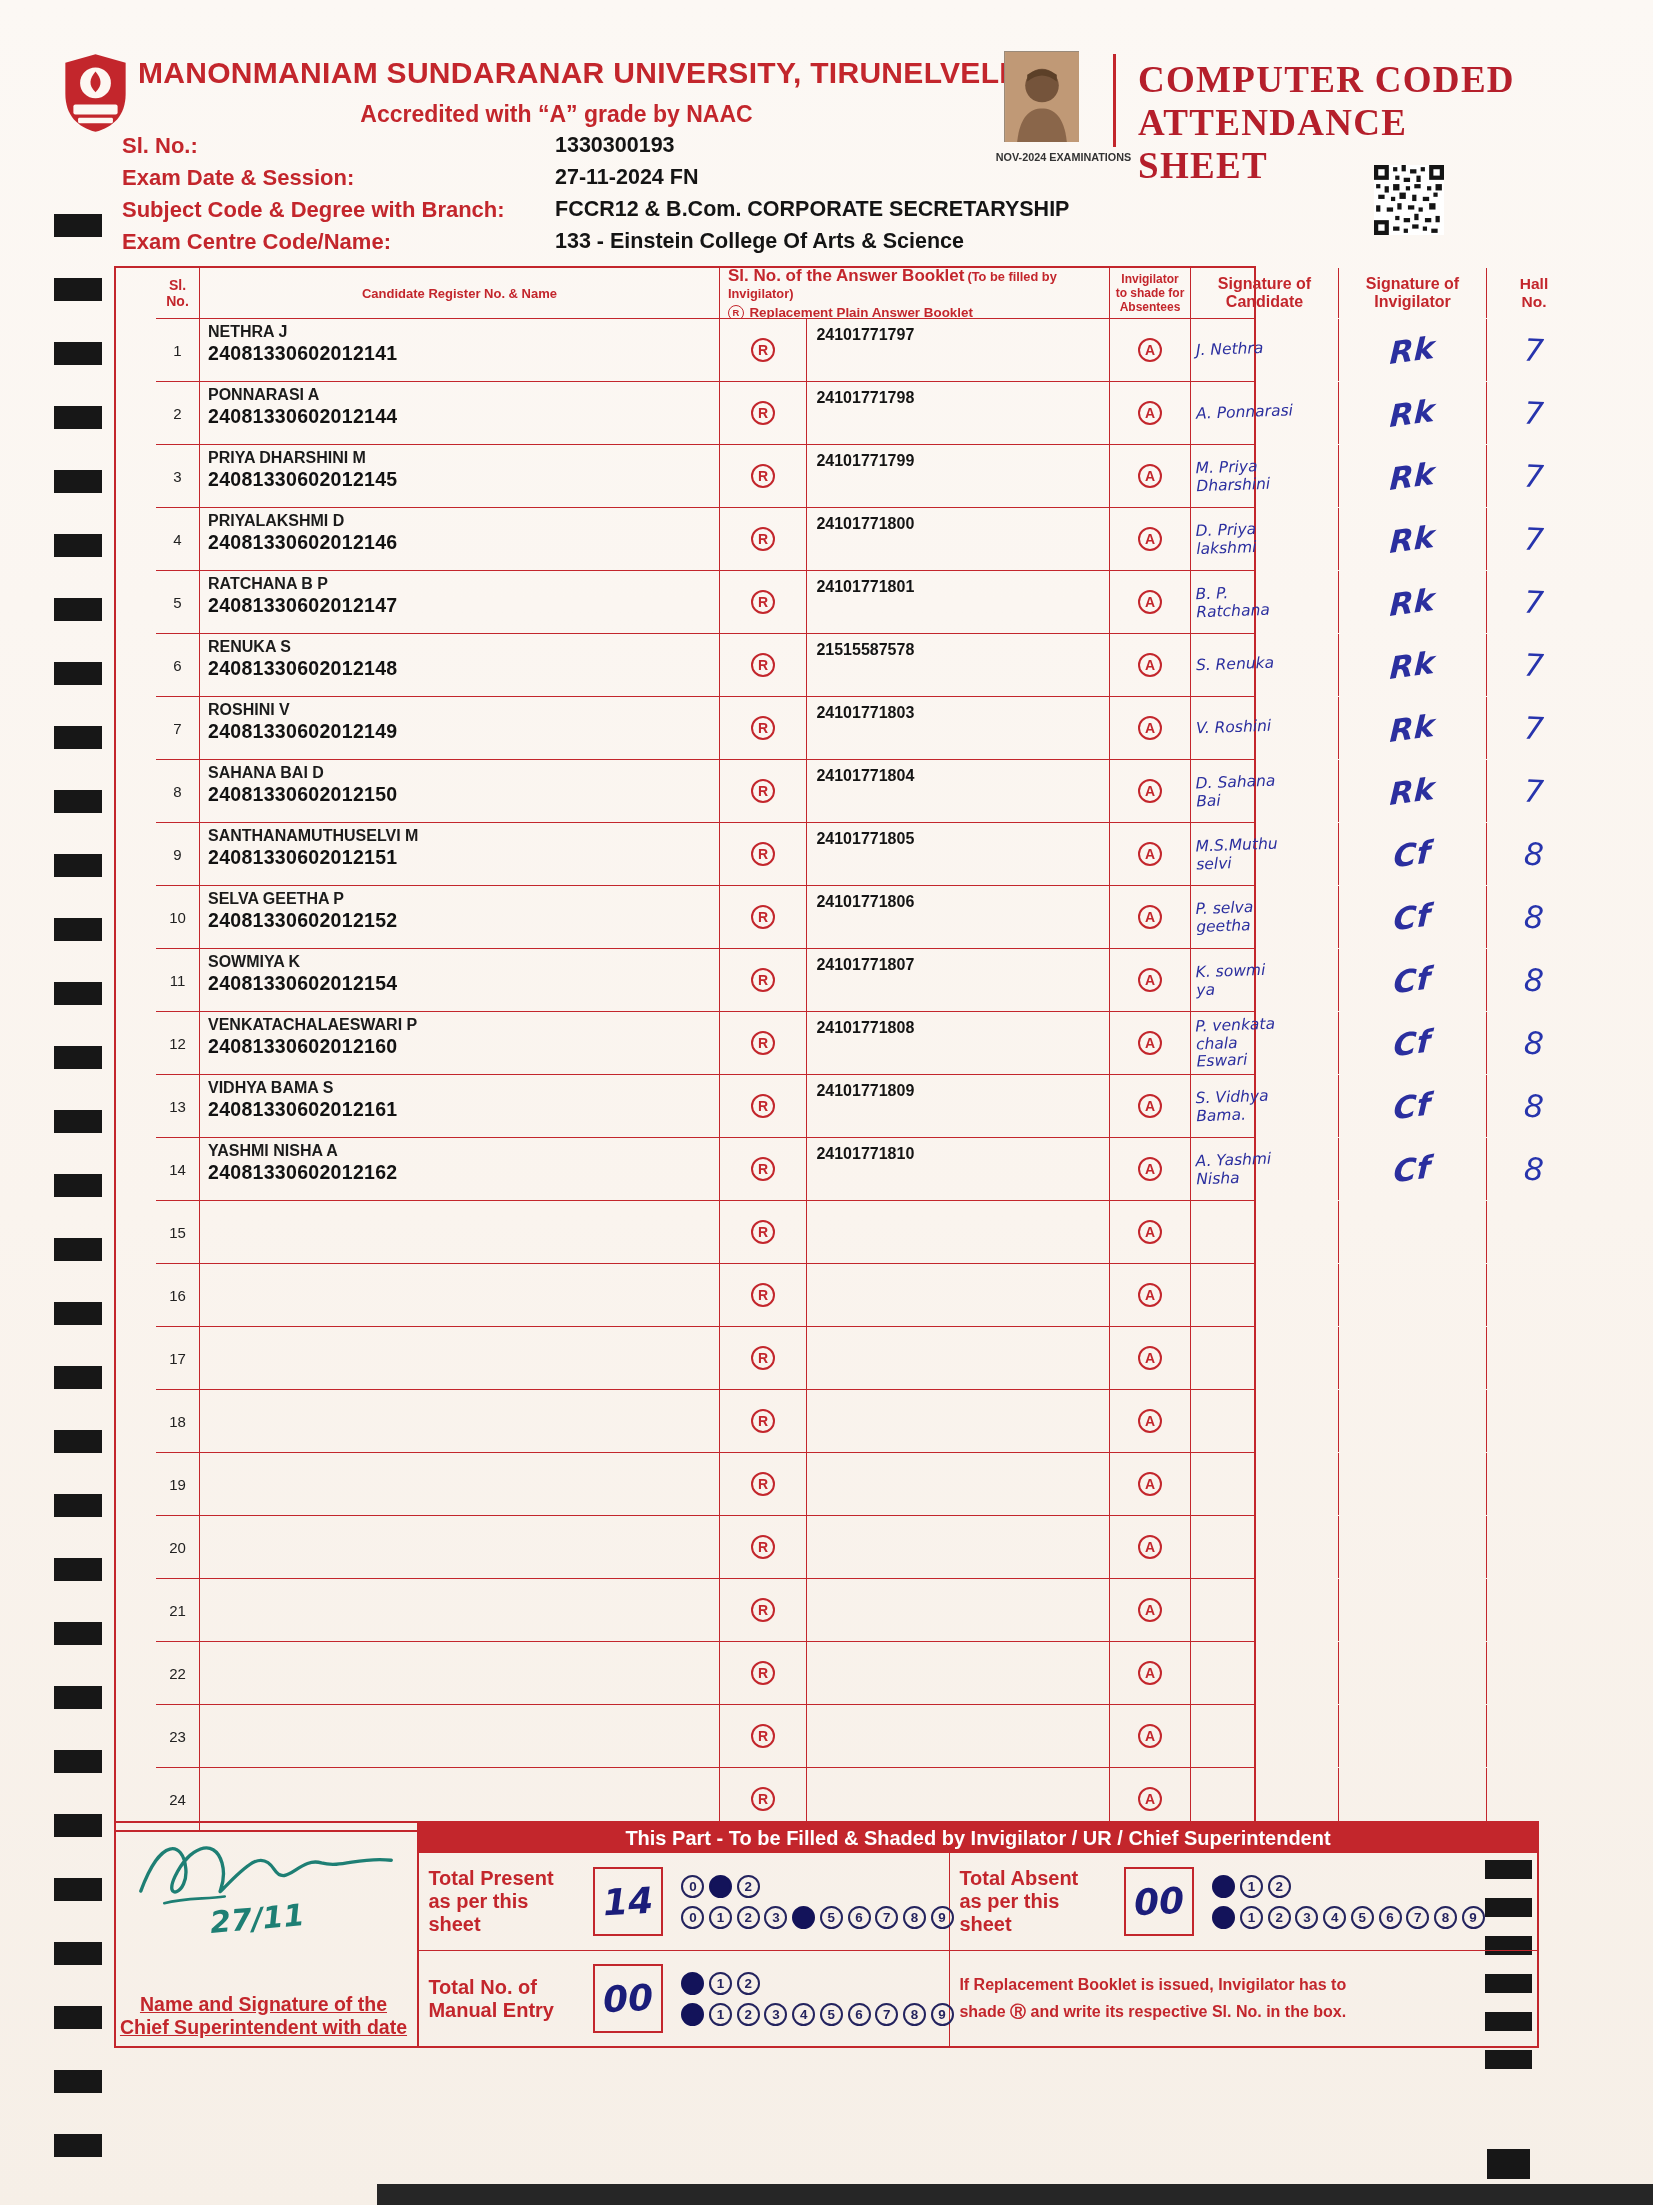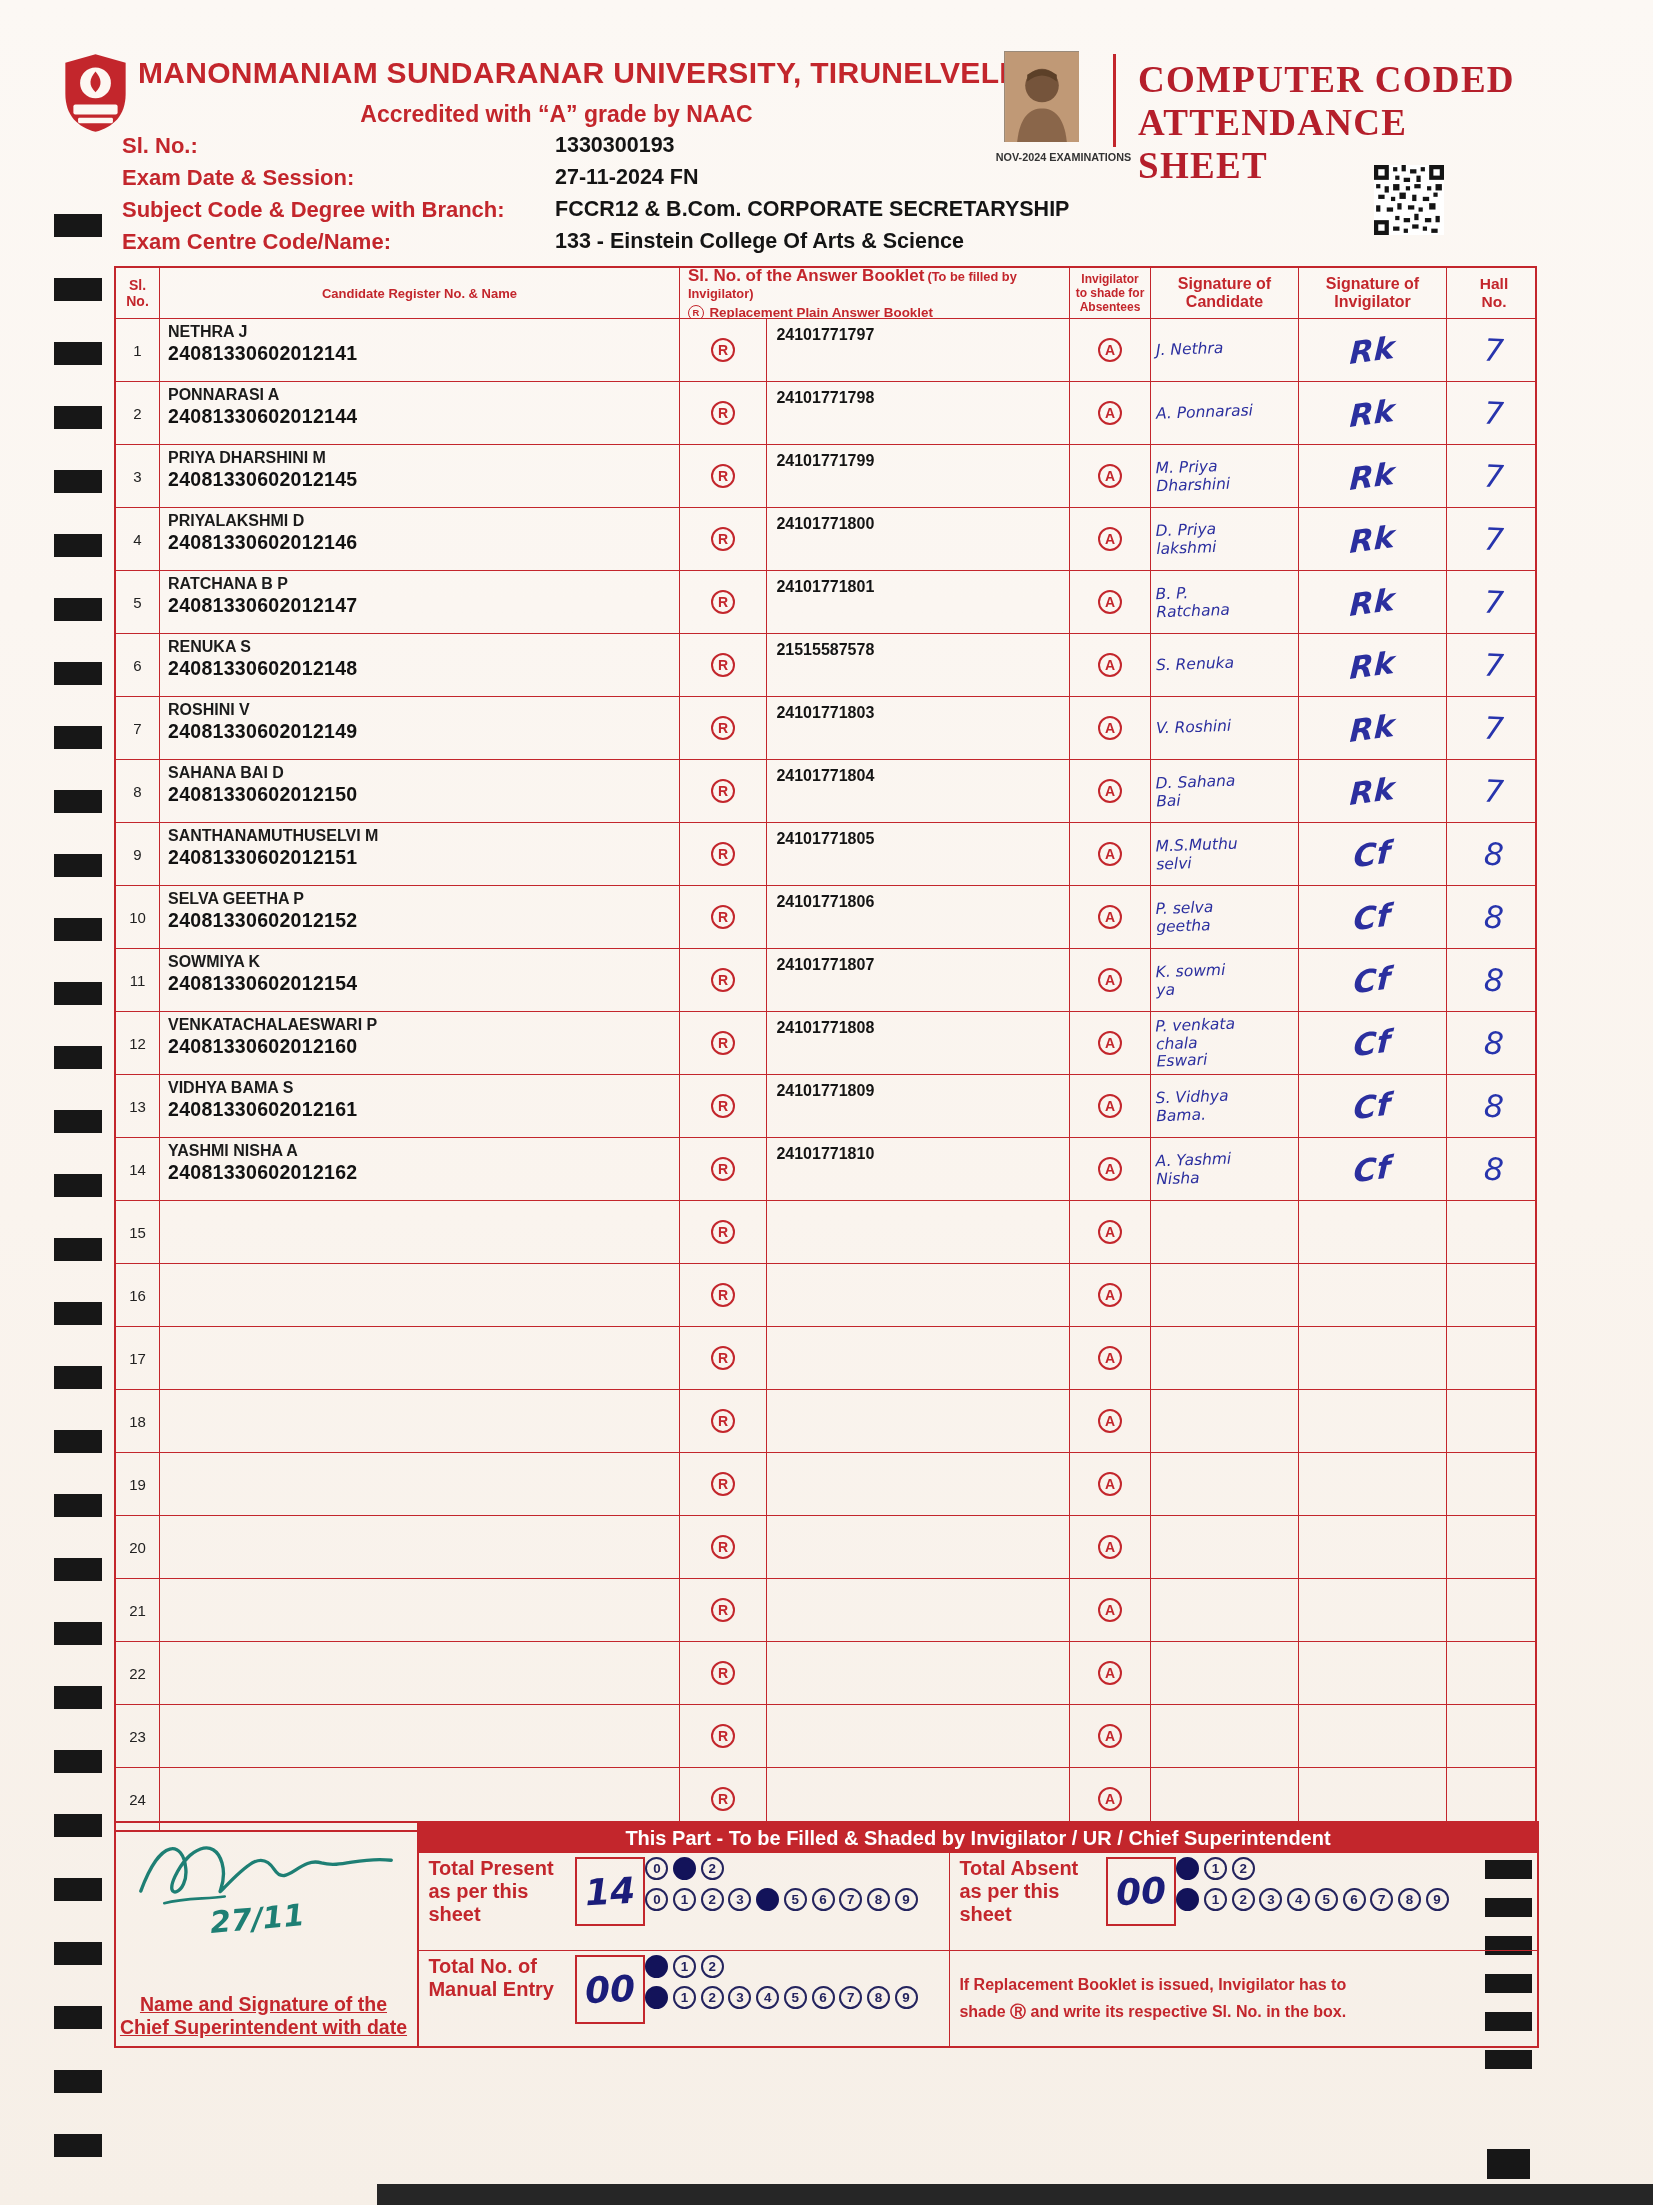--- a/index.html
+++ b/index.html
@@ -28,21 +28,21 @@
   .hdr-divider { position:absolute; left:1113px; top:54px; width:2.7px; height:93px; background:var(--accent,#c3262c); }
   .sheet-title { position:absolute; left:1138px; top:58px; width:397px;
     font-family:"Liberation Serif", serif; font-weight:bold; font-size:37px; line-height:43px;
     letter-spacing:1.3px; color:#b51f2b; }
   .qr { position:absolute; left:1374px; top:165px; width:70px; height:70px; }
   .fields { position:absolute; left:122px; top:133px; }
   .frow { display:flex; align-items:flex-start; height:32px; }
   .flabel { width:433px; color:var(--accent,#c3262c); font-size:22px; font-weight:bold; }
   .fvalue { color:#141414; font-size:21.5px; font-weight:bold; }
   
-  .table { position:absolute; left:114px; top:266px; width:1423px; border:2px solid var(--accent,#c3262c); }
+  .table { position:absolute; left:114px; top:266px; width:1142px; border:2px solid var(--accent,#c3262c);padding-left:40px; }
   .thead { display:grid; grid-template-columns:44px 520px 390px 81px 148px 148px 94px; height:50px; }
   .trow  { display:grid; grid-template-columns:44px 520px 87px 303px 81px 148px 148px 94px; height:63px;
            border-top:1.3px solid var(--accent,#c3262c); }
   .c { border-right:1.3px solid var(--accent,#c3262c); overflow:hidden; }
   .thead .c:last-child, .trow .c:last-child { border-right:none; }
   .h { display:flex; align-items:center; justify-content:center; text-align:center;
        color:var(--accent,#c3262c); font-weight:bold; white-space:pre-line; }
   .h-sl { font-size:14px; } .h-cand { font-size:13px; }
   .h-abs { font-size:12px; line-height:14px; } .h-sig { font-size:16px; } .h-hall { font-size:15.5px; }
   .h-book { display:flex; flex-direction:column; justify-content:center; align-items:flex-start;
@@ -73,21 +73,21 @@
                 font-size:31px; transform:rotate(3deg); }
   
   .footer { position:absolute; left:114px; top:1821px; width:1425px; height:227px;
             border:2px solid var(--accent,#c3262c); display:flex; }
   .f-left { width:303px; flex:none; border-right:2px solid var(--accent,#c3262c); position:relative; }
   .f-right { flex:1; display:flex; flex-direction:column; }
   .f-band { height:30px; background:var(--accent,#c3262c); color:#fff; font-weight:bold;
             font-size:20px; display:flex; align-items:center; justify-content:center; }
   .f-r1 { height:98px; display:flex; border-bottom:1.3px solid var(--accent,#c3262c); }
   .f-r2 { flex:1; display:flex; }
-  .f-cell { display:flex; padding:4px 9.4px; gap:0; }
+  .f-cell { display:flex; align-items:center; padding:4px 9.4px; gap:18px; }
   .f-present, .f-manual { width:531px; flex:none; border-right:1.3px solid var(--accent,#c3262c); }
   .f-absent, .f-note { flex:1; }
   .f-label { color:var(--accent,#c3262c); font-weight:bold; font-size:20px; line-height:23px;
              white-space:pre-line; width:147px; flex:none; }
   .vbox { width:70px; height:69px; border:2px solid var(--accent,#c3262c); display:flex;
           align-items:center; justify-content:center; flex:none; }
   .hand-val { font-family:"DejaVu Sans", sans-serif; font-style:italic; font-weight:bold;
               color:#1b1d7a; font-size:36px; transform:rotate(-3deg); }
   .bubbles { display:flex; flex-direction:column; gap:8px; }
   .brow { display:flex; gap:4.7px; }

